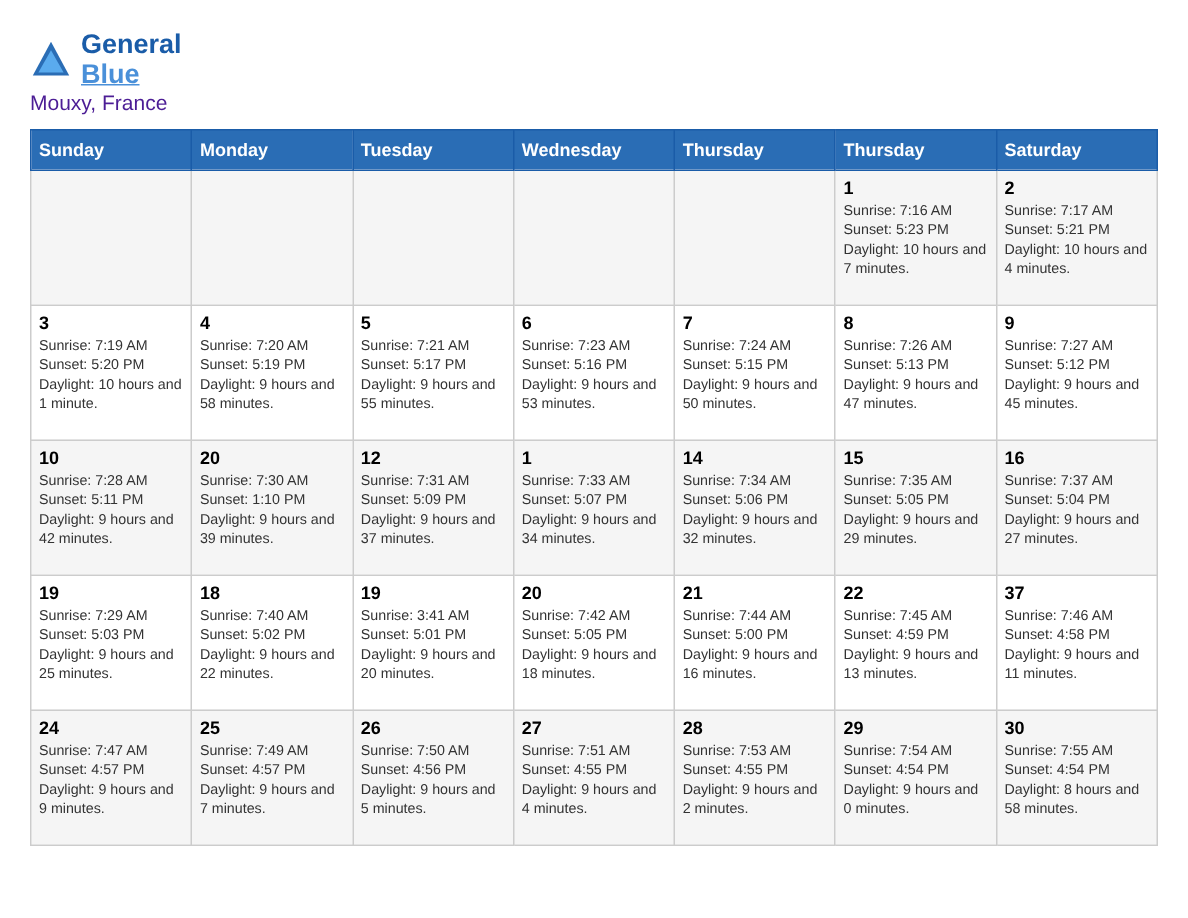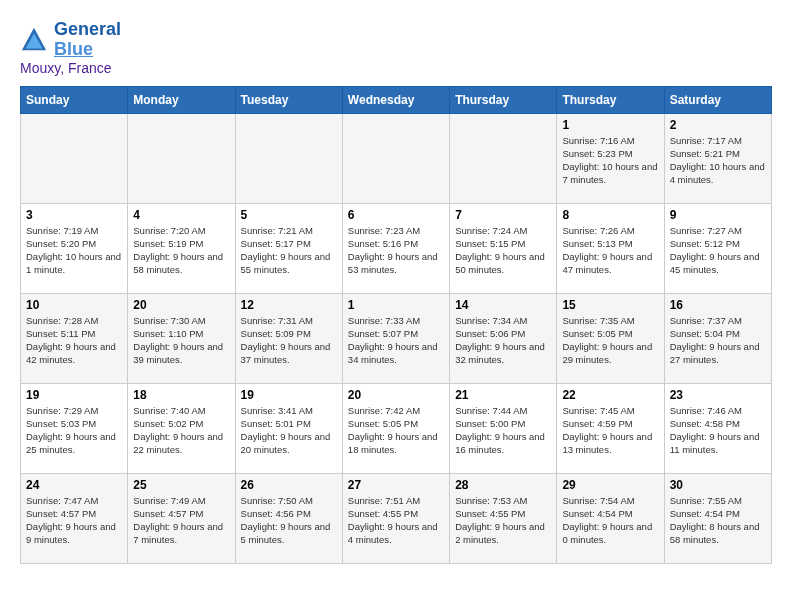--- a/index.html
+++ b/index.html
@@ -258,21 +258,21 @@
 Sunset: 5:00 PM
 Daylight: 9 hours and 16 minutes.</div>
         </td>
         <td>
           <span class="day-num">22</span>
           <div class="day-info">Sunrise: 7:45 AM
 Sunset: 4:59 PM
 Daylight: 9 hours and 13 minutes.</div>
         </td>
         <td>
-          <span class="day-num">23</span>
+          <span class="day-num">37</span>
           <div class="day-info">Sunrise: 7:46 AM
 Sunset: 4:58 PM
 Daylight: 9 hours and 11 minutes.</div>
         </td>
       </tr>
       <tr>
         <td>
           <span class="day-num">24</span>
           <div class="day-info">Sunrise: 7:47 AM
 Sunset: 4:57 PM

